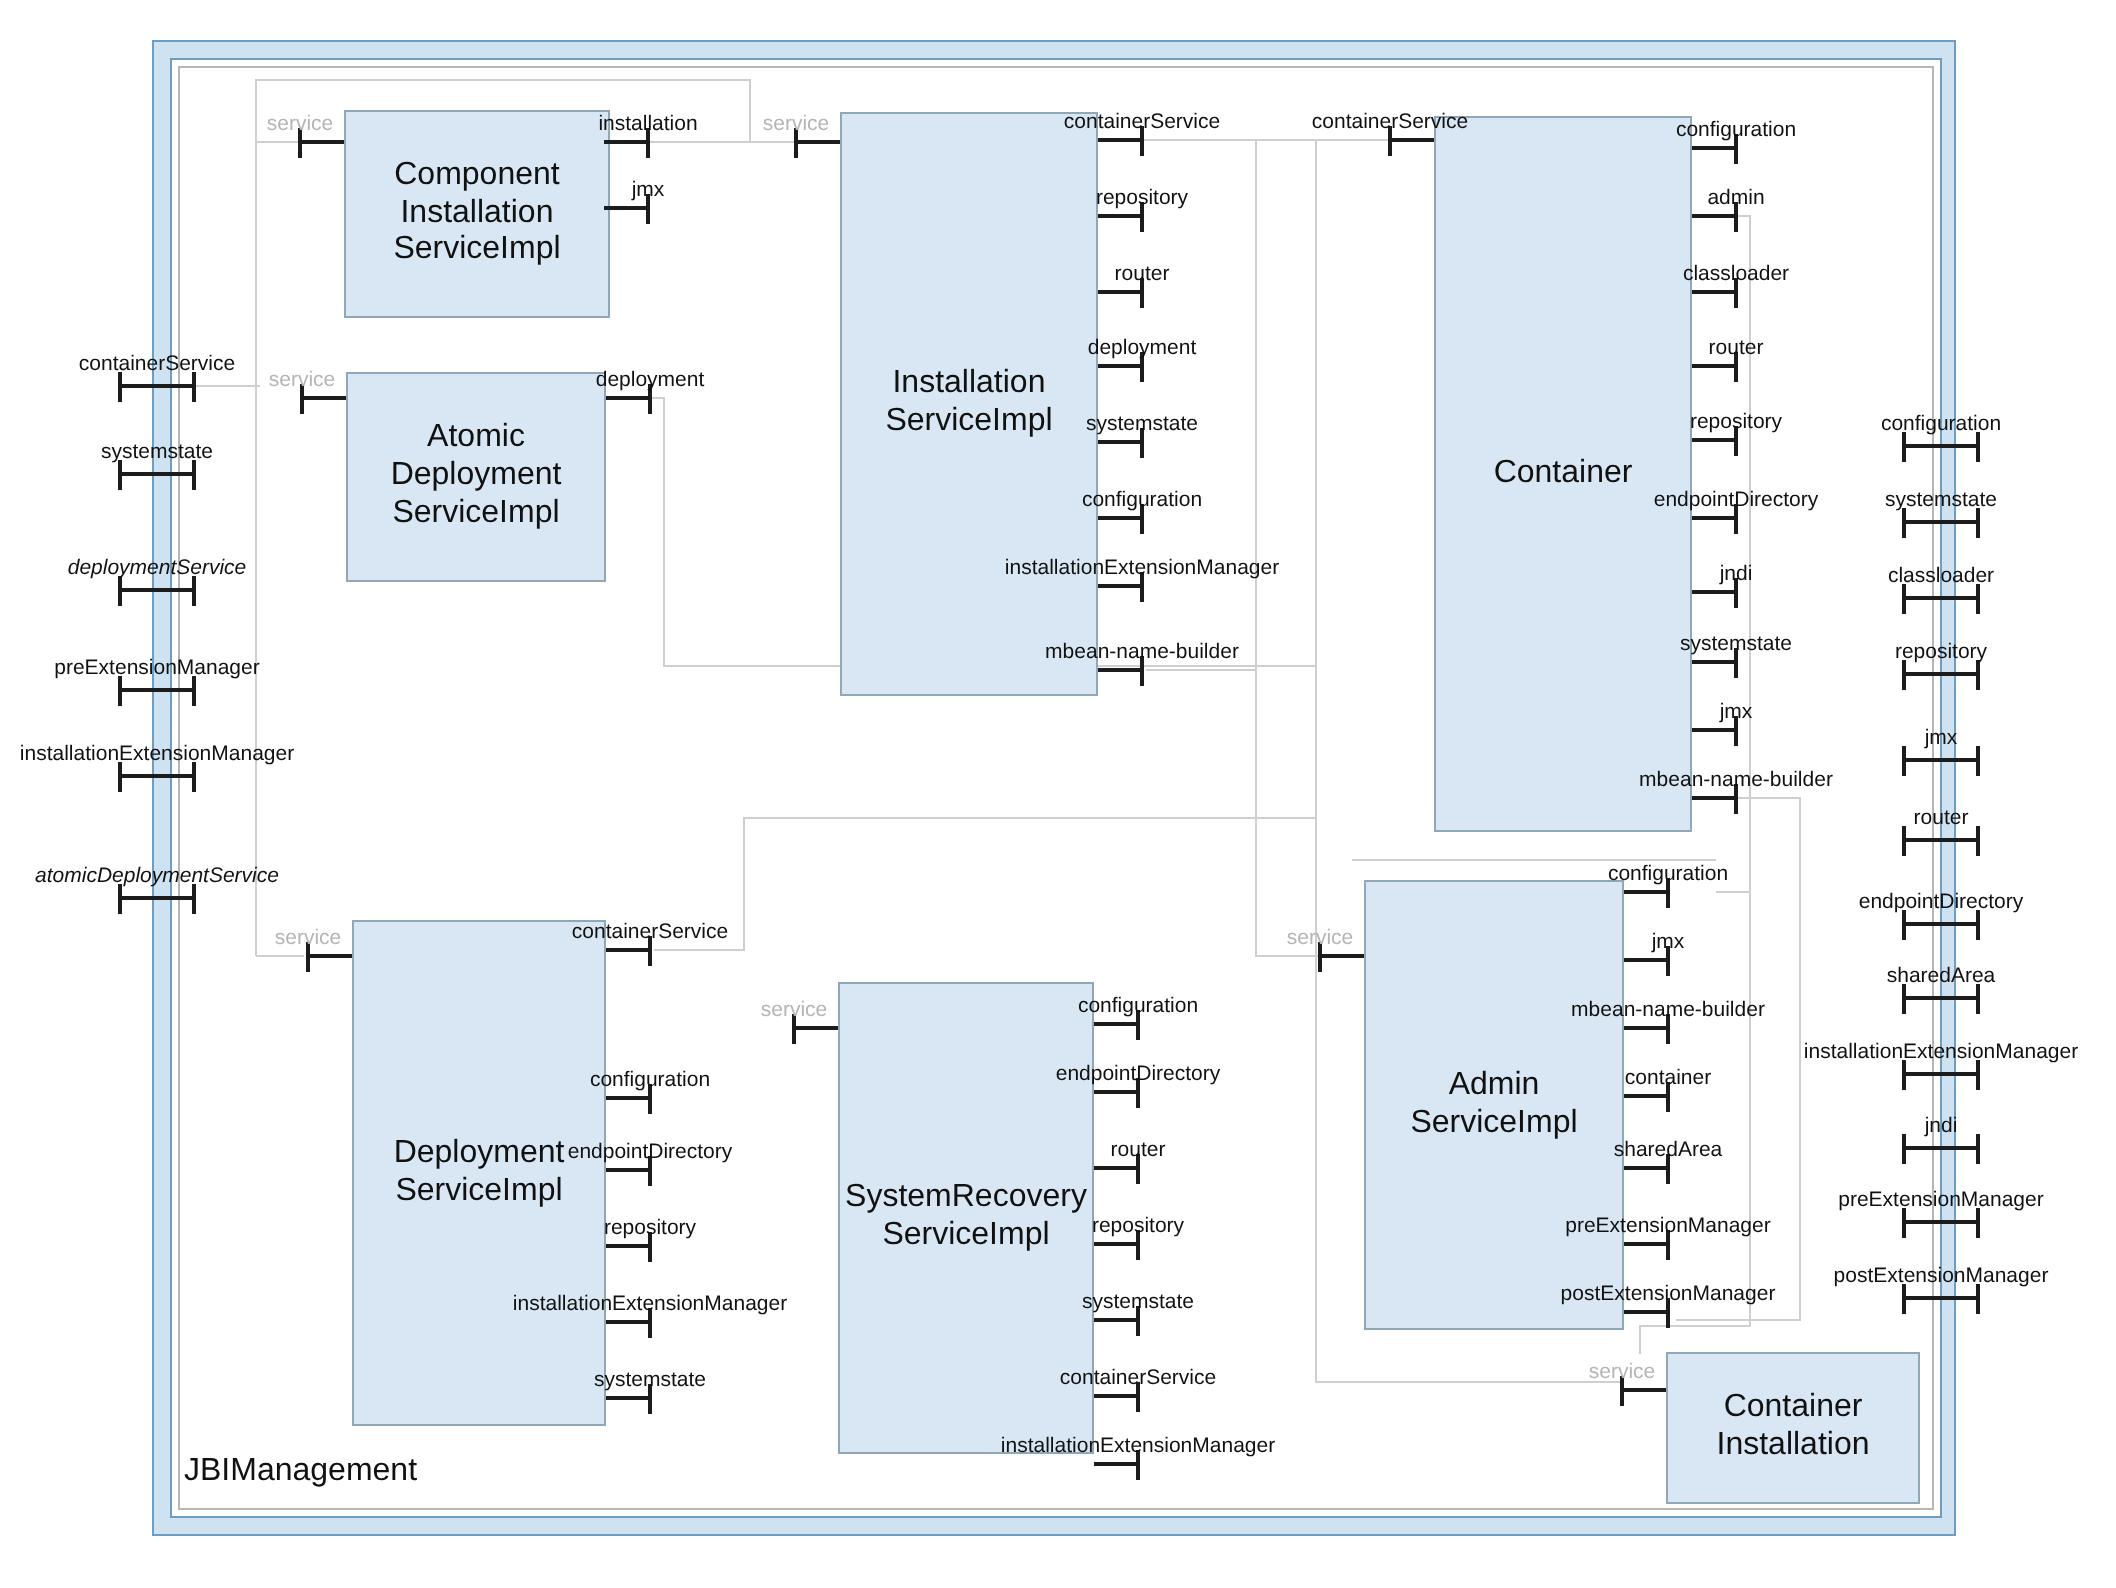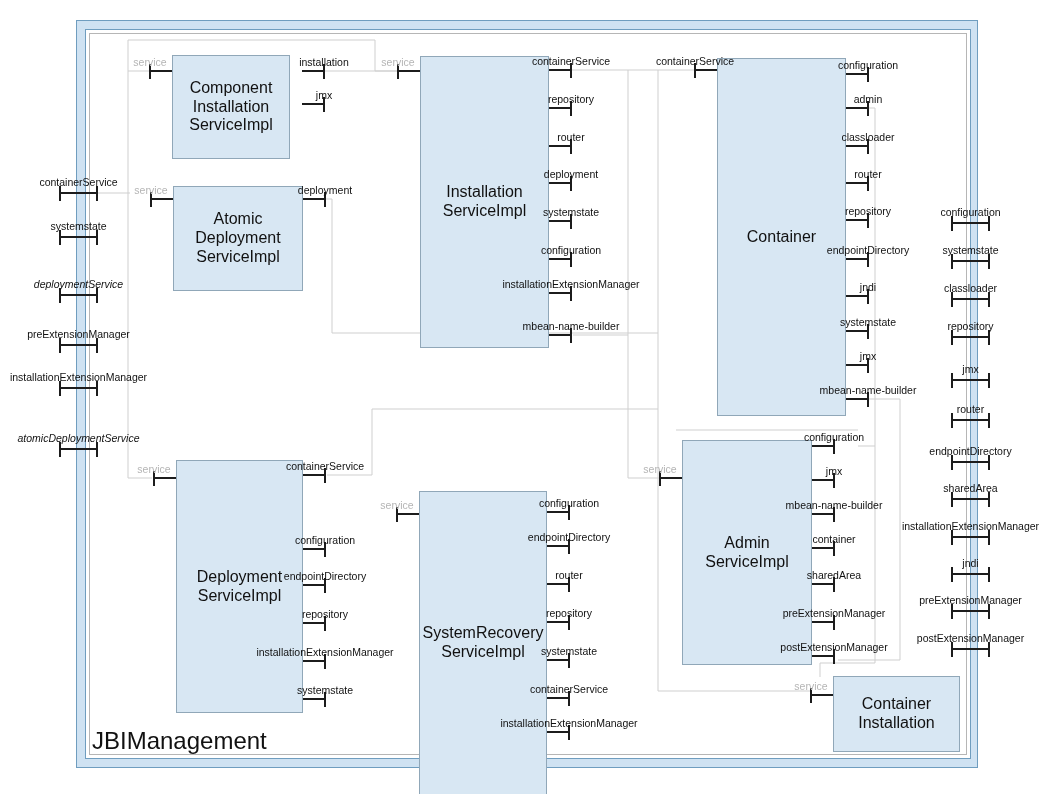--- a/index.html
+++ b/index.html
@@ -22,21 +22,21 @@
   .node-label .tline{display:block;}
   .port{position:absolute;width:22px;height:2px;background:var(--port);}
   .tick{position:absolute;width:2px;height:15px;top:-6.5px;background:var(--port);}
   .tick-l{left:-1px;} .tick-r{right:-1px;}
   .plabel{position:absolute;bottom:4px;white-space:nowrap;font-size:10.5px;color:var(--text);}
   .port-left .plabel{left:0;transform:translateX(-50%);margin-top:36px;}
   .port-right .plabel{left:22px;transform:translateX(-50%);}
   .plabel.muted{color:var(--muted-label);}
   .bport{position:absolute;width:37px;height:2px;background:var(--port);}
   .bport .plabel{left:50%;transform:translateX(-50%);bottom:6px;}
-  .frame-title{position:absolute;left:92px;top:727px;font-size:24px;color:var(--text);}
+  .frame-title{position:absolute;left:92px;top:727px;font-size:16px;color:var(--text);}
 </style>
 </head>
 <body>
 
 <div id="stage">
   <div class="frame-band"></div>
   <div class="frame-hole"></div>
   <div class="frame-gray"></div>
   <svg class="wires" id="wires" width="1058" height="794">
       <polyline points="302,71 408,71" fill="none" stroke="#cfcfcf" stroke-width="1"></polyline>
@@ -49,21 +49,21 @@
       <polyline points="128,478 128,40 375,40 375,71 398,71" fill="none" stroke="#cfcfcf" stroke-width="1"></polyline>
       <polyline points="128,478 152,478" fill="none" stroke="#cfcfcf" stroke-width="1"></polyline>
       <polyline points="128,71 150,71" fill="none" stroke="#cfcfcf" stroke-width="1"></polyline>
       <polyline points="97,193 130,193" fill="none" stroke="#cfcfcf" stroke-width="1"></polyline>
       <polyline points="850,108 875,108 875,663 820,663 820,677" fill="none" stroke="#cfcfcf" stroke-width="1"></polyline>
       <polyline points="868,399 900,399 900,660 838,660" fill="none" stroke="#cfcfcf" stroke-width="1"></polyline>
       <polyline points="858,446 875,446" fill="none" stroke="#cfcfcf" stroke-width="1"></polyline>
       <polyline points="676,430 858,430" fill="none" stroke="#cfcfcf" stroke-width="1"></polyline>
     </svg>
   <div id="nodes">
-      <div class="node" style="left: 172px; top: 55px; width: 118px; height: 104px;">
+      <div class="node" style="left: 172px; top: 55px; width: 133px; height: 104px;">
         <div class="node-label">
           <div class="tline">Component</div>
           <div class="tline">Installation</div>
           <div class="tline">ServiceImpl</div>
         </div>
       </div>
       <div class="port port-left" style="left: 150px; top: 70px;">
         <div class="tick tick-l"></div>
         <div class="plabel muted">service</div>
       </div>
@@ -246,21 +246,21 @@
         <div class="plabel">repository</div>
       </div>
       <div class="port port-right" style="left: 303px; top: 660px;">
         <div class="tick tick-r"></div>
         <div class="plabel">installationExtensionManager</div>
       </div>
       <div class="port port-right" style="left: 303px; top: 698px;">
         <div class="tick tick-r"></div>
         <div class="plabel">systemstate</div>
       </div>
-      <div class="node" style="left: 419px; top: 491px; width: 128px; height: 304px;">
+      <div class="node" style="left: 419px; top: 491px; width: 128px; height: 236px;">
         <div class="node-label">
           <div class="tline">SystemRecovery</div>
           <div class="tline">ServiceImpl</div>
         </div>
       </div>
       <div class="port port-left" style="left: 397px; top: 513px;">
         <div class="tick tick-l"></div>
         <div class="plabel muted">service</div>
       </div>
       <div class="port port-right" style="left: 547px; top: 511px;">

